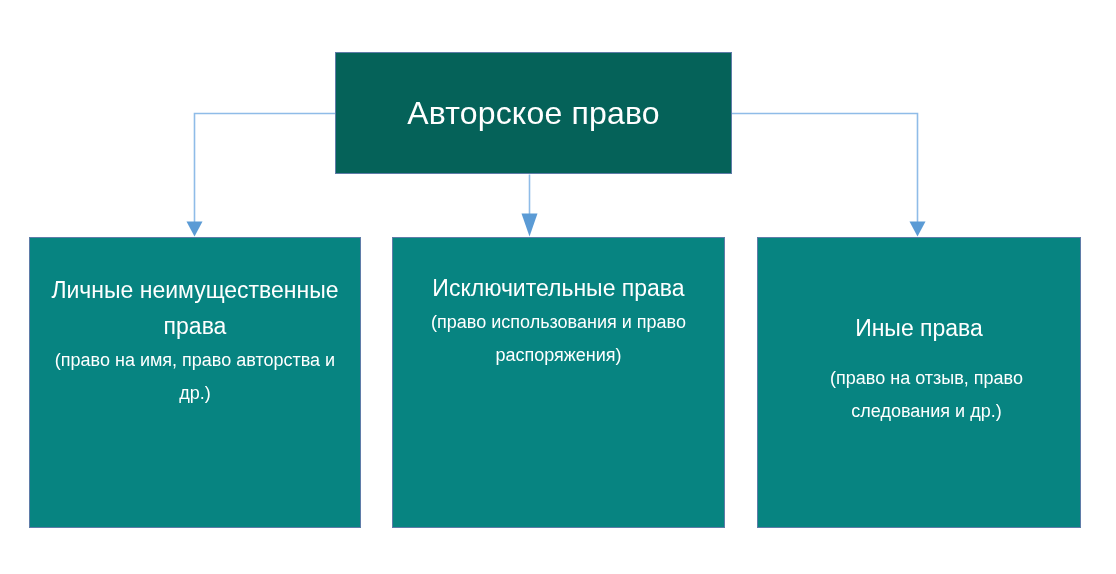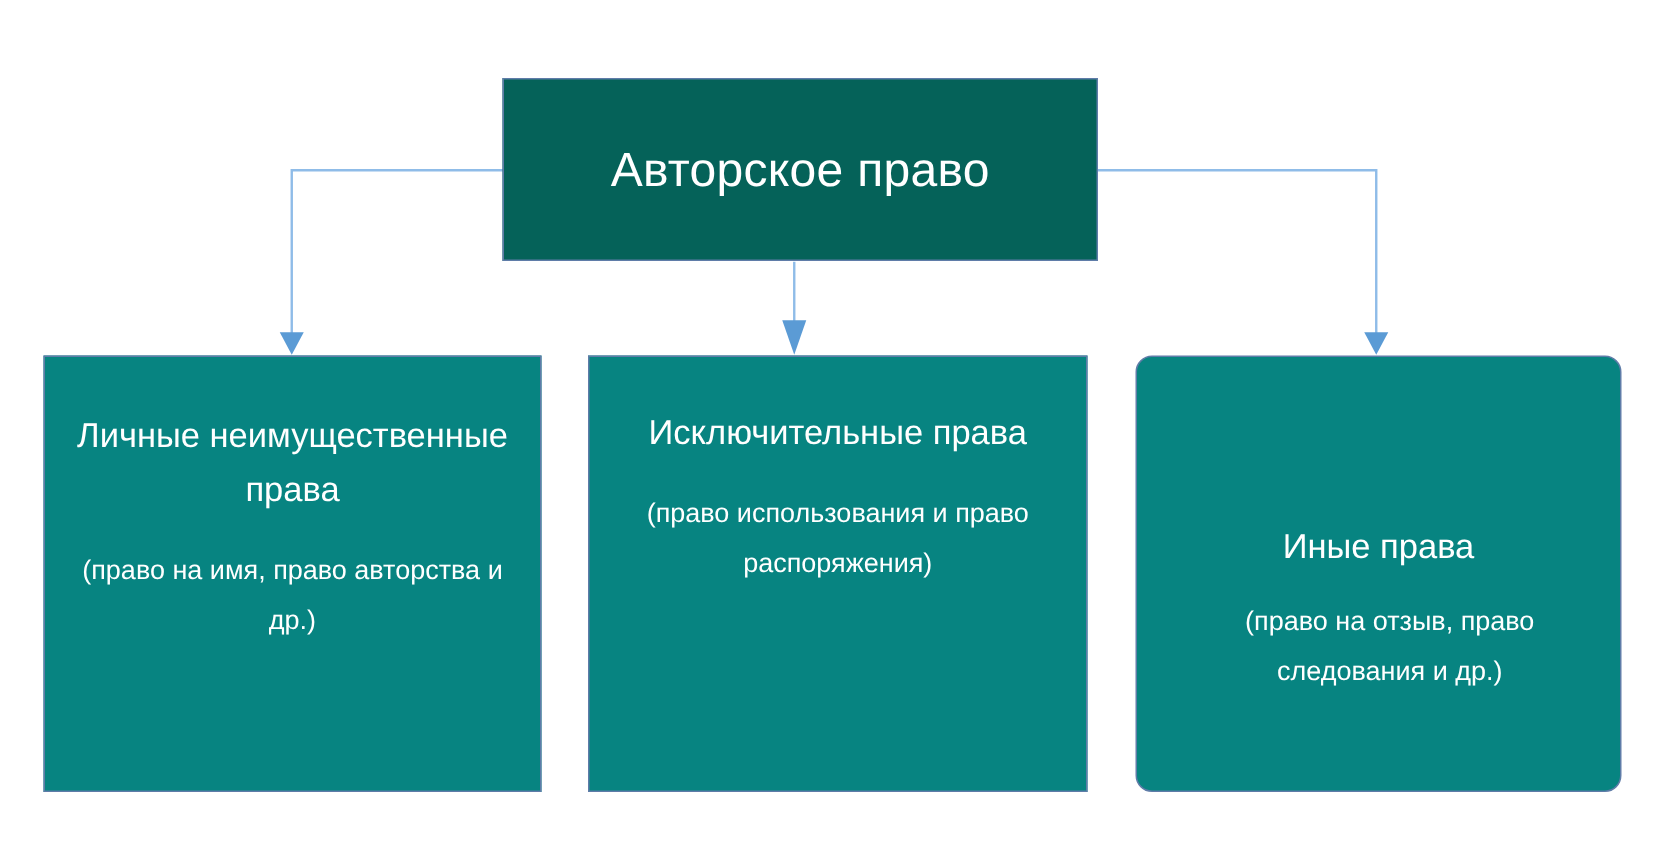--- a/index.html
+++ b/index.html
@@ -70,35 +70,33 @@
     width: 333px;
     height: 291px;
     padding-top: 32px;
   }
 
   .node.child-3 {
     left: 757px;
     top: 237px;
     width: 324px;
     height: 291px;
-    padding-top: 108px;
-    border-radius: 11px;
+    padding-top: 72px;
   }
 
   .node.child .node-title {
     font-size: 23px;
     line-height: 36px;
     font-weight: 400;
   }
 
   .node.child .node-subtitle {
     font-size: 18px;
     line-height: 33px;
     font-weight: 400;
-    margin-top: 20px;
   }
 
   .node.child-3 .node-subtitle {
     margin-top: 16px;
     margin-left: 15px;
   }
 
   
   .connector {
     position: absolute;

